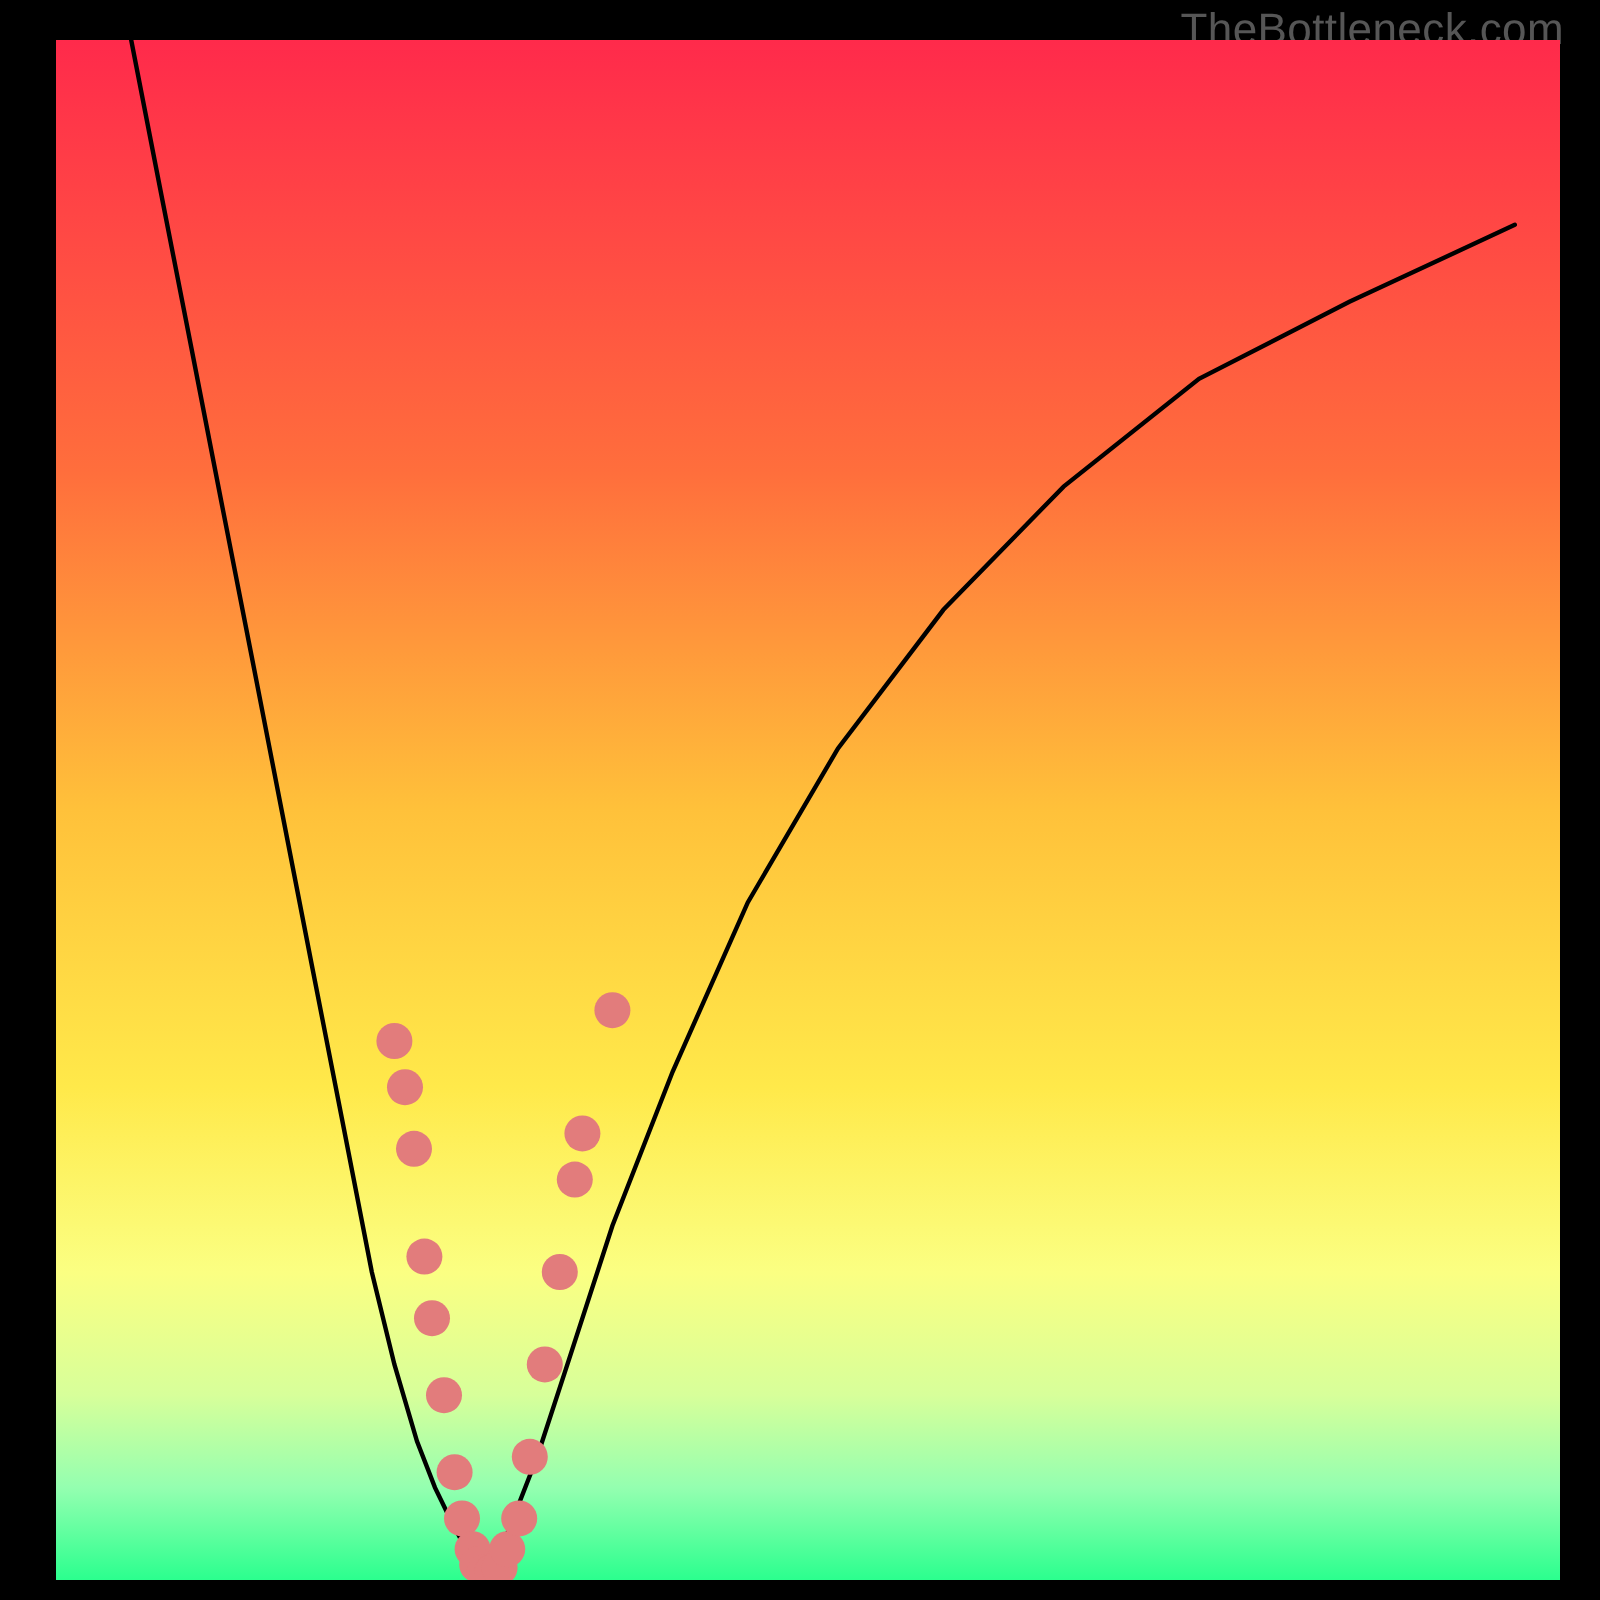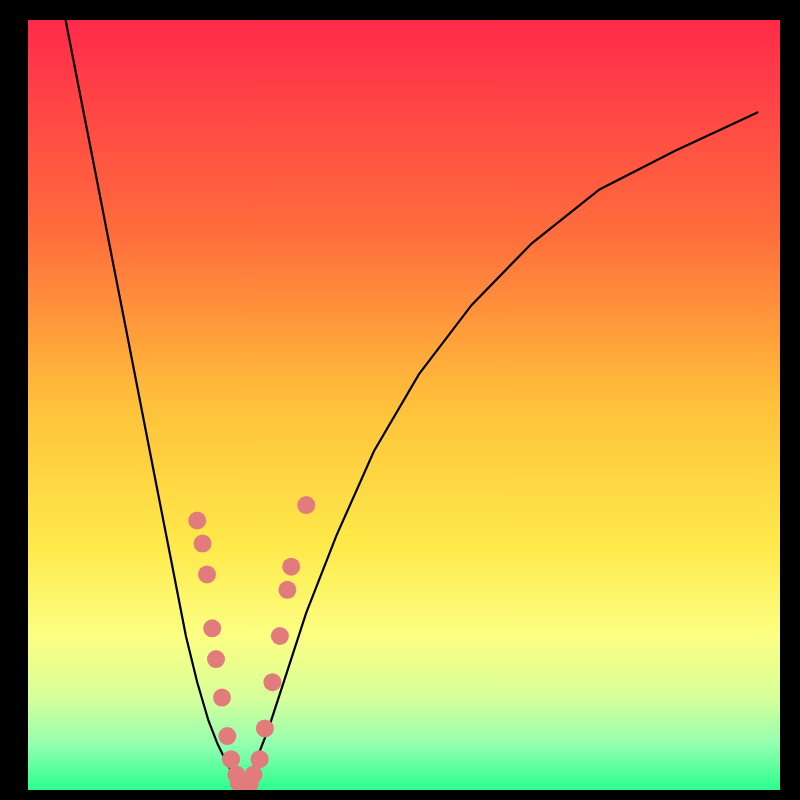--- a/index.html
+++ b/index.html
@@ -27,20 +27,21 @@
     color: #565656;
     font-weight: 400;
     letter-spacing: 0.2px;
   }
   svg { display: block; }
 </style>
 </head>
 <body>
 
 <div class="frame">
+  <div class="watermark">TheBottleneck.com</div>
 
   <div class="plot">
     <svg id="chart-svg" width="752" height="770" viewBox="0 0 752 770">
       <defs>
         <linearGradient id="bg-grad" x1="0" y1="0" x2="0" y2="1">
             <stop offset="0%" stop-color="#ff2a4b"></stop>
             <stop offset="28.000000000000004%" stop-color="#ff6e3c"></stop>
             <stop offset="50%" stop-color="#ffc13a"></stop>
             <stop offset="68%" stop-color="#ffe94a"></stop>
             <stop offset="80%" stop-color="#fbff82"></stop>

